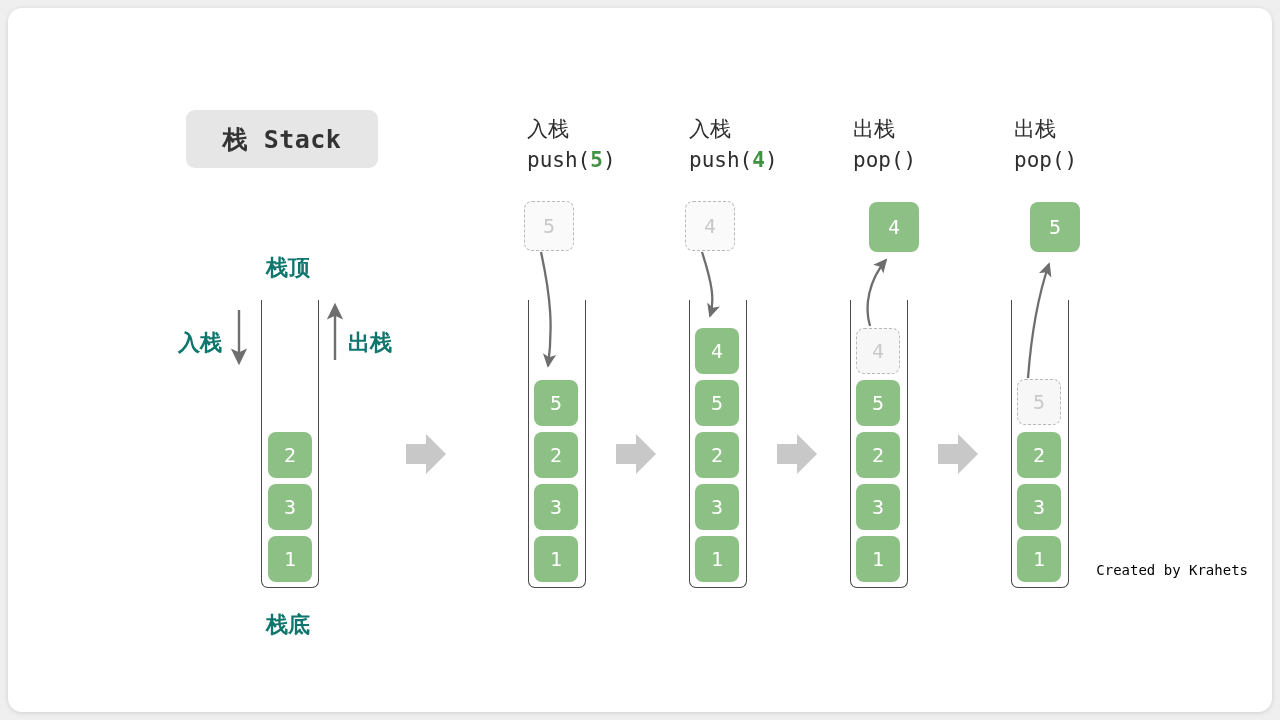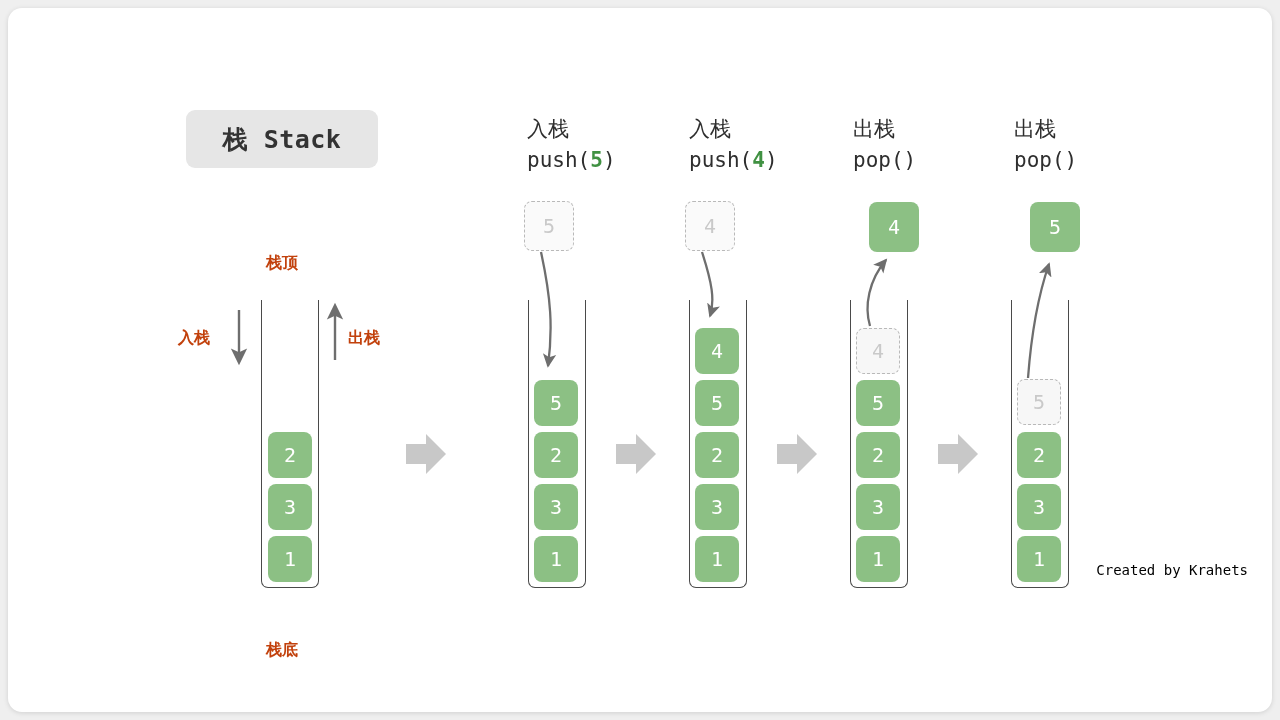--- a/index.html
+++ b/index.html
@@ -30,21 +30,21 @@
     font-family: "DejaVu Sans Mono", "Liberation Mono", monospace;
     font-size: 25px; font-weight: bold;
     color: #333333;
     letter-spacing: 0.5px;
   }
 
   
   .cn-label {
     position: absolute;
     font-family: "DejaVu Sans", "Liberation Sans", sans-serif;
-    font-size: 16px; font-weight: bold; color: #c2410c;
+    font-size: 22px; font-weight: bold; color: #0f766e;
     white-space: nowrap;
   }
   .col-head {
     position: absolute;
     font-family: "DejaVu Sans Mono", "Liberation Mono", monospace;
     font-size: 21px; color: #2e2e2e;
     white-space: nowrap; line-height: 31px;
   }
   .col-head .cn { font-family: "DejaVu Sans","Liberation Sans",sans-serif; font-size: 21px; }
   .col-head .hl { color: #409142; font-weight: bold; }
@@ -97,21 +97,21 @@
 <body>
 
 <div id="card">
   <div class="stage">
 
     <div id="title-badge">栈 Stack</div>
 
     <div class="cn-label" style="left:258px; top:245px;">栈顶</div>
     <div class="cn-label" style="left:170px; top:320px;">入栈</div>
     <div class="cn-label" style="left:340px; top:320px;">出栈</div>
-    <div class="cn-label" style="left:258px; top:632px;text-align:right;">栈底</div>
+    <div class="cn-label" style="left:258px; top:602px;text-align:right;">栈底</div>
 
     <div class="stack-box" style="left:253px; top:292px;"></div>
     <div class="cell solid" style="left:260px; top:424px;">2</div>
     <div class="cell solid" style="left:260px; top:476px;">3</div>
     <div class="cell solid" style="left:260px; top:528px;">1</div>
 
     <div class="col-head" style="left:519px; top:106px;">
       <span class="cn">入栈</span><br>
       <span>push(</span><span class="hl">5</span><span>)</span>
     </div>

